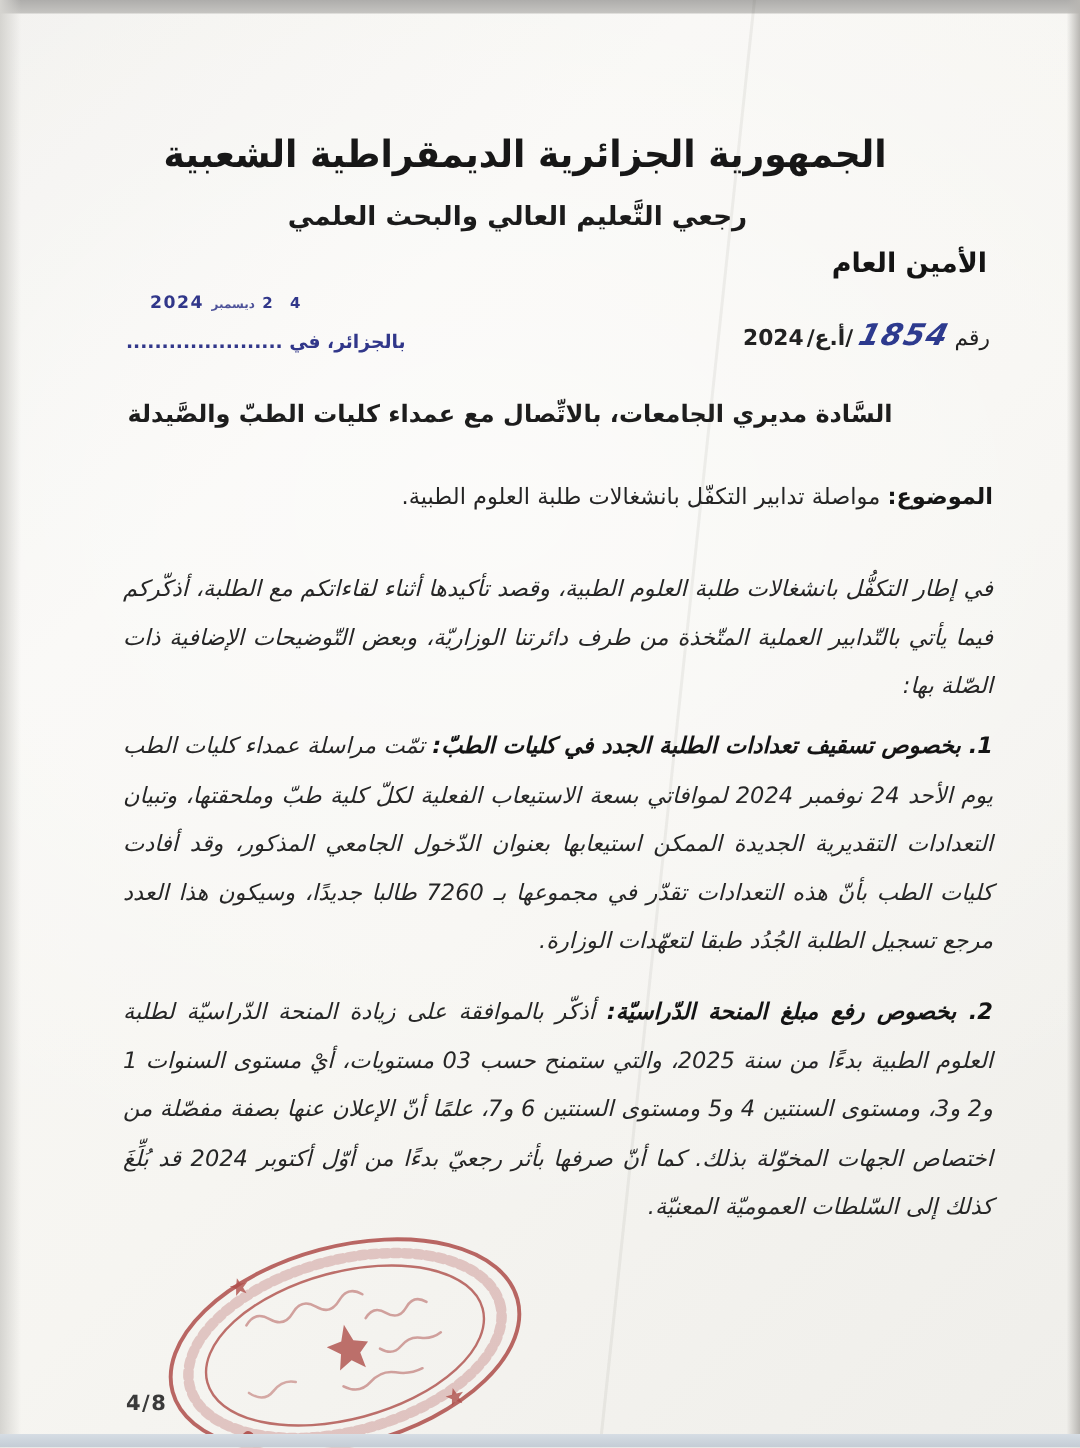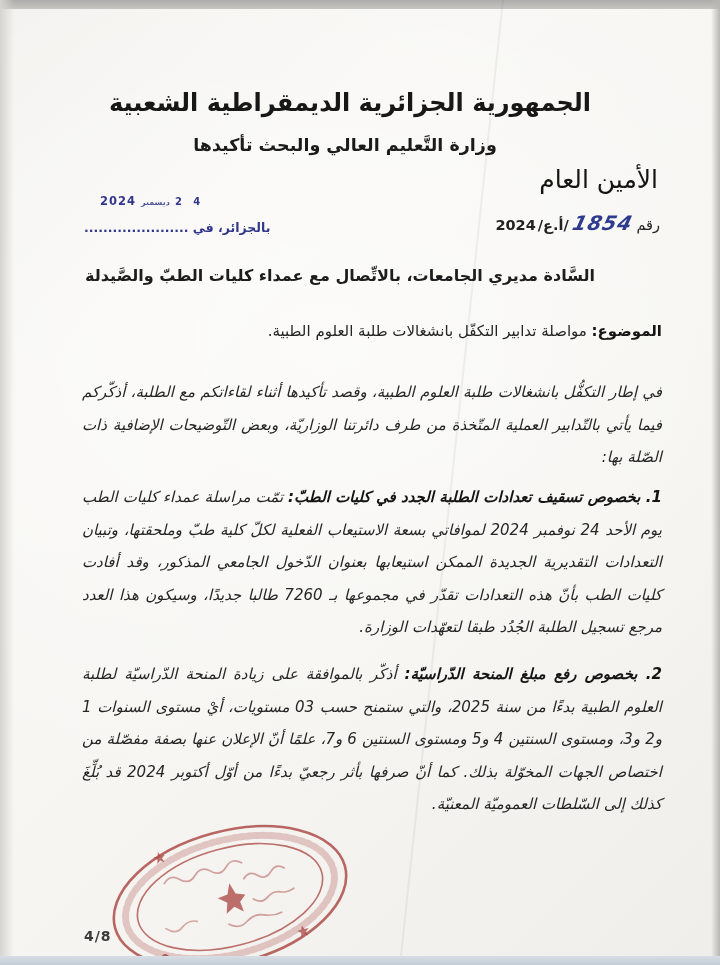--- a/index.html
+++ b/index.html
@@ -14,21 +14,21 @@
   .edge-top{position:absolute;left:0;top:0;width:720px;height:9px;background:linear-gradient(#aeadab,#c6c5c2);}
   .edge-bottom{position:absolute;left:0;top:956px;width:720px;height:9px;background:linear-gradient(#d6dde4,#c3ccd5);}
   .edge-right{position:absolute;top:0;left:711px;width:9px;height:965px;background:linear-gradient(90deg,rgba(120,118,115,0),#b8b6b2);}
   .edge-left{position:absolute;top:0;left:0;width:14px;height:965px;background:linear-gradient(90deg,#d5d4d0,rgba(213,212,208,0));}
   .abs{position:absolute;}
   .rtl{direction:rtl;unicode-bidi:plaintext;}
   
   .republic{top:88px;left:0;width:700px;text-align:center;font-size:25px;font-weight:bold;
     color:#171717;letter-spacing:-1px;transform:scaleX(.96);}
   .ministry{top:135px;left:0;width:690px;text-align:center;font-size:17.5px;font-weight:bold;color:#1b1b1b;}
-  .amin{top:165px;right:62px;font-size:25px;font-weight:normal;color:#141414;}
+  .amin{top:165px;right:62px;font-size:18px;font-weight:bold;color:#141414;}
   .refline{top:211px;right:60px;display:flex;direction:rtl;align-items:baseline;gap:2px;font-size:14.5px;color:#222;}
   .refline .hand{font-size:20px;font-style:italic;font-weight:bold;color:#2d3a8e;
     transform:skewX(-14deg);margin:0 2px;letter-spacing:1px;}
   .refline .bold{font-weight:bold;}
   
   .datestamp{top:194px;left:100px;display:flex;direction:rtl;align-items:baseline;gap:5px;color:#31378a;}
   .datestamp .day{font-size:10px;font-weight:bold;letter-spacing:4px;}
   .datestamp .mon{font-size:8px;font-weight:bold;opacity:.85;}
   .datestamp .yr{font-size:11.5px;font-weight:bold;letter-spacing:1px;}
   .algiers{top:220px;left:84px;font-size:12.5px;font-weight:bold;color:#31378a;direction:rtl;}
@@ -48,21 +48,21 @@
 </head>
 <body>
 
 <div id="photo">
 
   <div class="edge-top"></div>
   <div class="edge-left"></div>
   <div class="edge-right"></div>
 
   <div class="abs republic rtl">الجمهورية الجزائرية الديمقراطية الشعبية</div>
-  <div class="abs ministry rtl">وزارة التَّعليم العالي والبحث تأكيدها</div>
+  <div class="abs ministry rtl">رجعي التَّعليم العالي والبحث العلمي</div>
   <div class="abs amin rtl">الأمين العام</div>
 
   <div class="abs refline">
     <span>رقم</span>
     <span class="hand">1854</span>
     <span class="bold">/أ.ع/</span>
     <span class="bold">2024</span>
   </div>
 
   <div class="abs datestamp">

